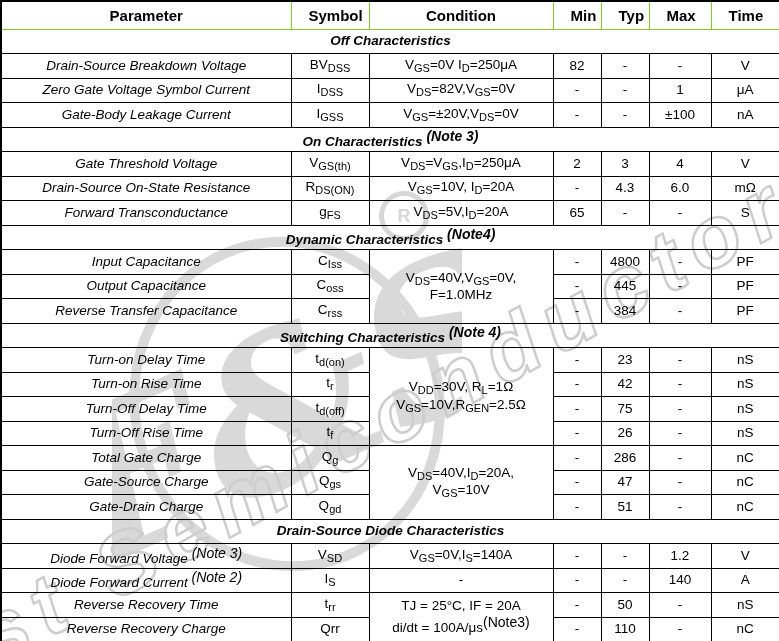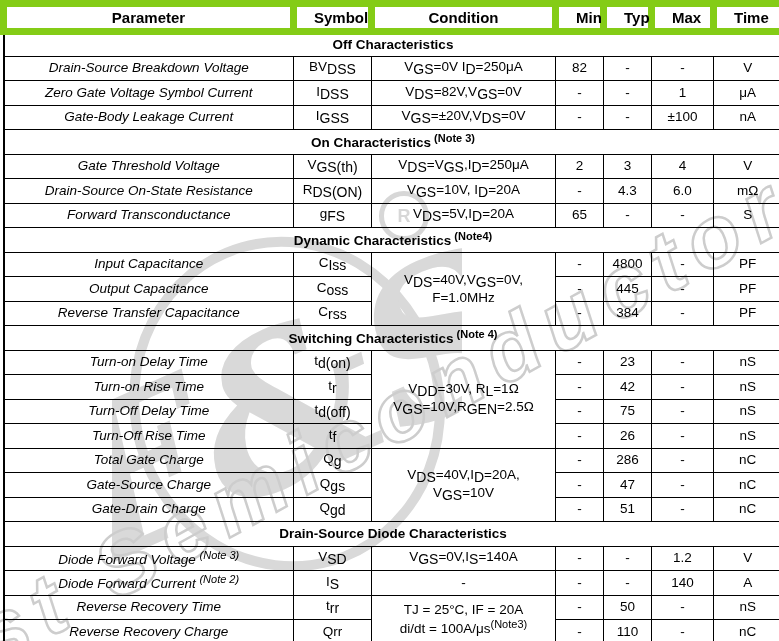--- a/index.html
+++ b/index.html
@@ -23,34 +23,34 @@
     color:#d7d7d7;font-weight:bold;font-size:18px;
     display:flex;align-items:center;justify-content:center;
   }
   
   table#ptable{
     position:absolute;left:0;top:0;z-index:1;
     width:779px;height:641px;border-collapse:collapse;table-layout:fixed;
     border:2px solid #000;background:transparent;
   }
   #ptable th{
-    border:7px solid #84cc16;font-weight:bold;font-size:15px;text-align:center;
+    border:1px solid #84cc16;font-weight:bold;font-size:15px;text-align:center;
     padding:0 17px;background:transparent;
   }
   #ptable td{
     border:1px solid #000;font-size:13.5px;text-align:center;
     padding:0 3px;background:transparent;line-height:1.15;
   }
   #ptable thead tr{height:28px;}
   #ptable tbody tr{height:24.5px;}
   td.c-param{text-align:left;padding-left:8px;font-style:italic;}
-  td.c-section{text-align:left;padding-left:8px;font-weight:bold;}
+  td.c-section{text-align:left;padding-left:8px;font-weight:bold;font-style:italic;}
   td.multiline{line-height:24px;}
-  .sb{font-size:14px;vertical-align:-3px;}
-  .sp{font-size:11px;vertical-align:5px;}
+  .sb{font-size:11px;vertical-align:-3px;}
+  .sp{font-size:14px;vertical-align:5px;}
 </style>
 </head>
 <body>
 
 <div id="watermark">
   <svg class="wm-logo" width="350" height="345" viewBox="0 0 350 345">
     <g transform="rotate(-16 175 172)">
       <ellipse cx="175" cy="172" rx="152" ry="163" fill="none" stroke="#d9d9d9" stroke-width="10"></ellipse>
       <text id="wm-monogram" x="175" y="246" text-anchor="middle" font-family="DejaVu Serif, serif" font-style="italic" font-weight="bold" font-size="205" fill="#d9d9d9" transform="rotate(-8 175 172)">F&amp;S</text>
     </g>

